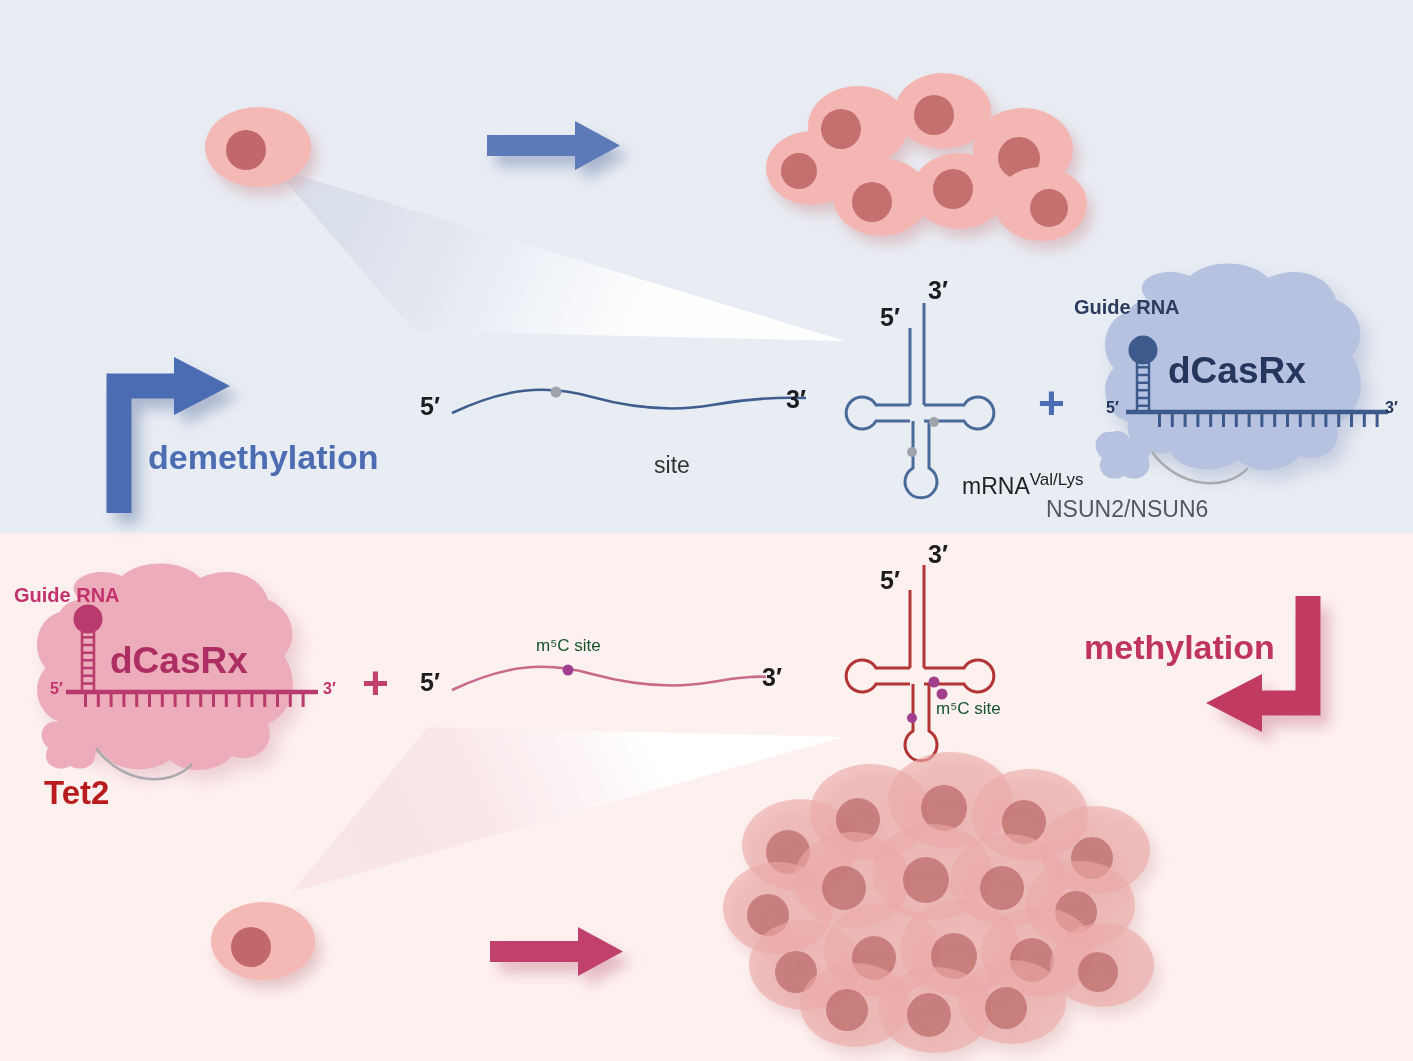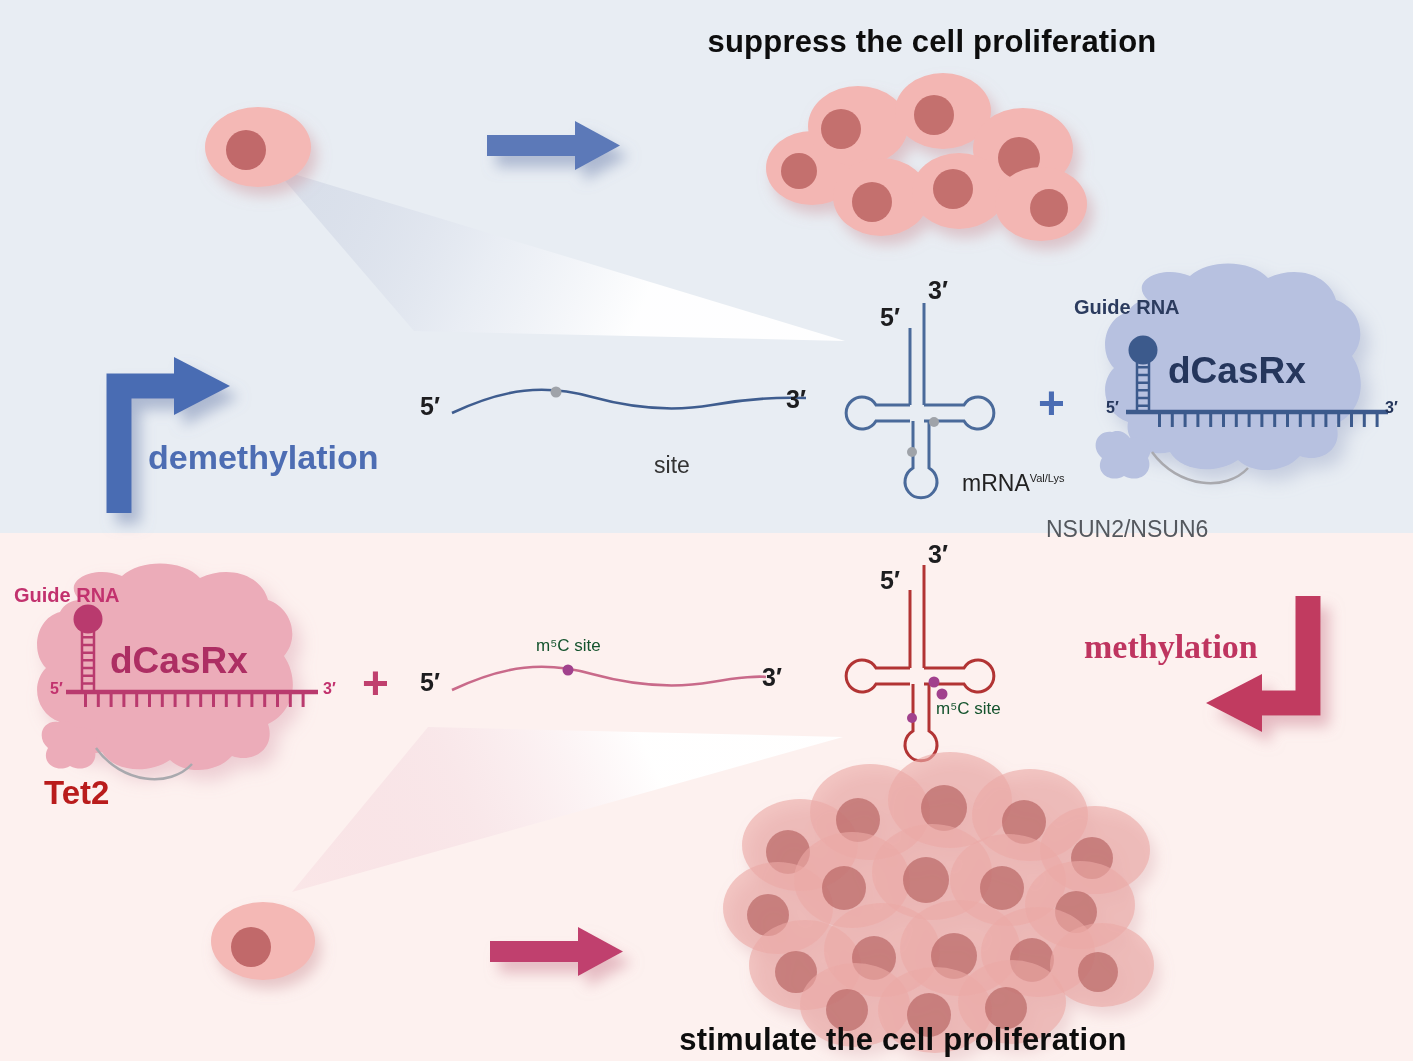--- a/index.html
+++ b/index.html
@@ -10,28 +10,28 @@
   svg.layer{position:absolute;left:0;top:0;}
   .lbl{position:absolute;white-space:nowrap;}
   .title{font-size:31px;font-weight:800;color:#0d0d0d;text-align:center;letter-spacing:.2px;}
   .pathway-blue{font-size:34px;font-weight:700;color:#4d6db3;text-align:right;}
   .pathway-pink{font-size:34px;font-weight:700;color:#bf3560;}
   .prime{font-size:25px;font-weight:600;color:#1d1d1f;}
   .prime-sm-blue{font-size:16px;font-weight:600;color:#25365c;}
   .prime-sm-pink{font-size:16px;font-weight:600;color:#c2326e;}
   .rna-name{font-size:23px;color:#333;}
   .trna-name{font-size:23px;color:#222;}
-  .trna-name sup{font-size:11px;}
+  .trna-name sup{font-size:17px;}
   .plus-blue{font-size:46px;font-weight:700;color:#4a6cb3;}
   .plus-pink{font-size:46px;font-weight:700;color:#c0406e;}
   .guide-blue{font-size:20px;font-weight:600;color:#2b3b5e;}
   .guide-pink{font-size:20px;font-weight:600;color:#c2326e;}
   .dcasrx-blue{font-size:37px;font-weight:700;color:#25365c;}
   .dcasrx-pink{font-size:37px;font-weight:700;color:#ad2e63;}
-  .enzyme-gray{font-size:23px;color:#54585e;margin-top:20px;}
+  .enzyme-gray{font-size:23px;color:#54585e;}
   .tet2{font-size:33px;font-weight:600;color:#b91c1c;}
   .m5c{font-size:17px;color:#14532d;}
 </style>
 </head>
 <body>
 
 <div class="fig">
   <div class="bg-top"></div>
   <div class="bg-bottom"></div>
 
@@ -211,21 +211,20 @@
       <circle cx="1098" cy="972" r="20" fill="#b96765" fill-opacity="0.7"></circle>
       <ellipse cx="855" cy="1005" rx="55" ry="42" fill="#eca9a7" fill-opacity="0.62"></ellipse>
       <circle cx="847" cy="1010" r="21" fill="#b96765" fill-opacity="0.7"></circle>
       <ellipse cx="935" cy="1010" rx="57" ry="43" fill="#eca9a7" fill-opacity="0.62"></ellipse>
       <circle cx="929" cy="1015" r="22" fill="#b96765" fill-opacity="0.7"></circle>
       <ellipse cx="1012" cy="1002" rx="54" ry="42" fill="#eca9a7" fill-opacity="0.62"></ellipse>
       <circle cx="1006" cy="1008" r="21" fill="#b96765" fill-opacity="0.7"></circle>
     </g>
   </svg>
 
-  <div class="lbl title" style="left:632px;top:24px;width:600px;">suppress the cell proliferation</div>
 
   <div class="lbl pathway-blue" style="left:148px;top:438px;">demethylation</div>
 
   <div class="lbl prime" style="left:420px;top:392px;">5′</div>
   <div class="lbl prime" style="left:786px;top:385px;">3′</div>
   <div class="lbl rna-name" style="left:612px;top:452px;width:120px;text-align:center;">site</div>
 
   <div class="lbl prime" style="left:880px;top:303px;">5′</div>
   <div class="lbl prime" style="left:928px;top:276px;">3′</div>
   <div class="lbl trna-name" style="left:962px;top:470px;">
@@ -249,16 +248,15 @@
   <div class="lbl plus-pink" style="left:362px;top:656px;">+</div>
 
   <div class="lbl prime" style="left:420px;top:668px;">5′</div>
   <div class="lbl prime" style="left:762px;top:663px;">3′</div>
   <div class="lbl m5c" style="left:536px;top:636px;">m⁵C site</div>
 
   <div class="lbl prime" style="left:880px;top:566px;">5′</div>
   <div class="lbl prime" style="left:928px;top:540px;">3′</div>
   <div class="lbl m5c" style="left:936px;top:699px;">m⁵C site</div>
 
-  <div class="lbl pathway-pink" style="left:1084px;top:628px;font-family:Liberation Serif, serif;">methylation</div>
-
-  <div class="lbl title" style="left:598px;top:1022px;width:610px;">stimulate the cell proliferation</div>
+  <div class="lbl pathway-pink" style="left:1084px;top:628px;">methylation</div>
+
 </div>
 
 </body></html>

